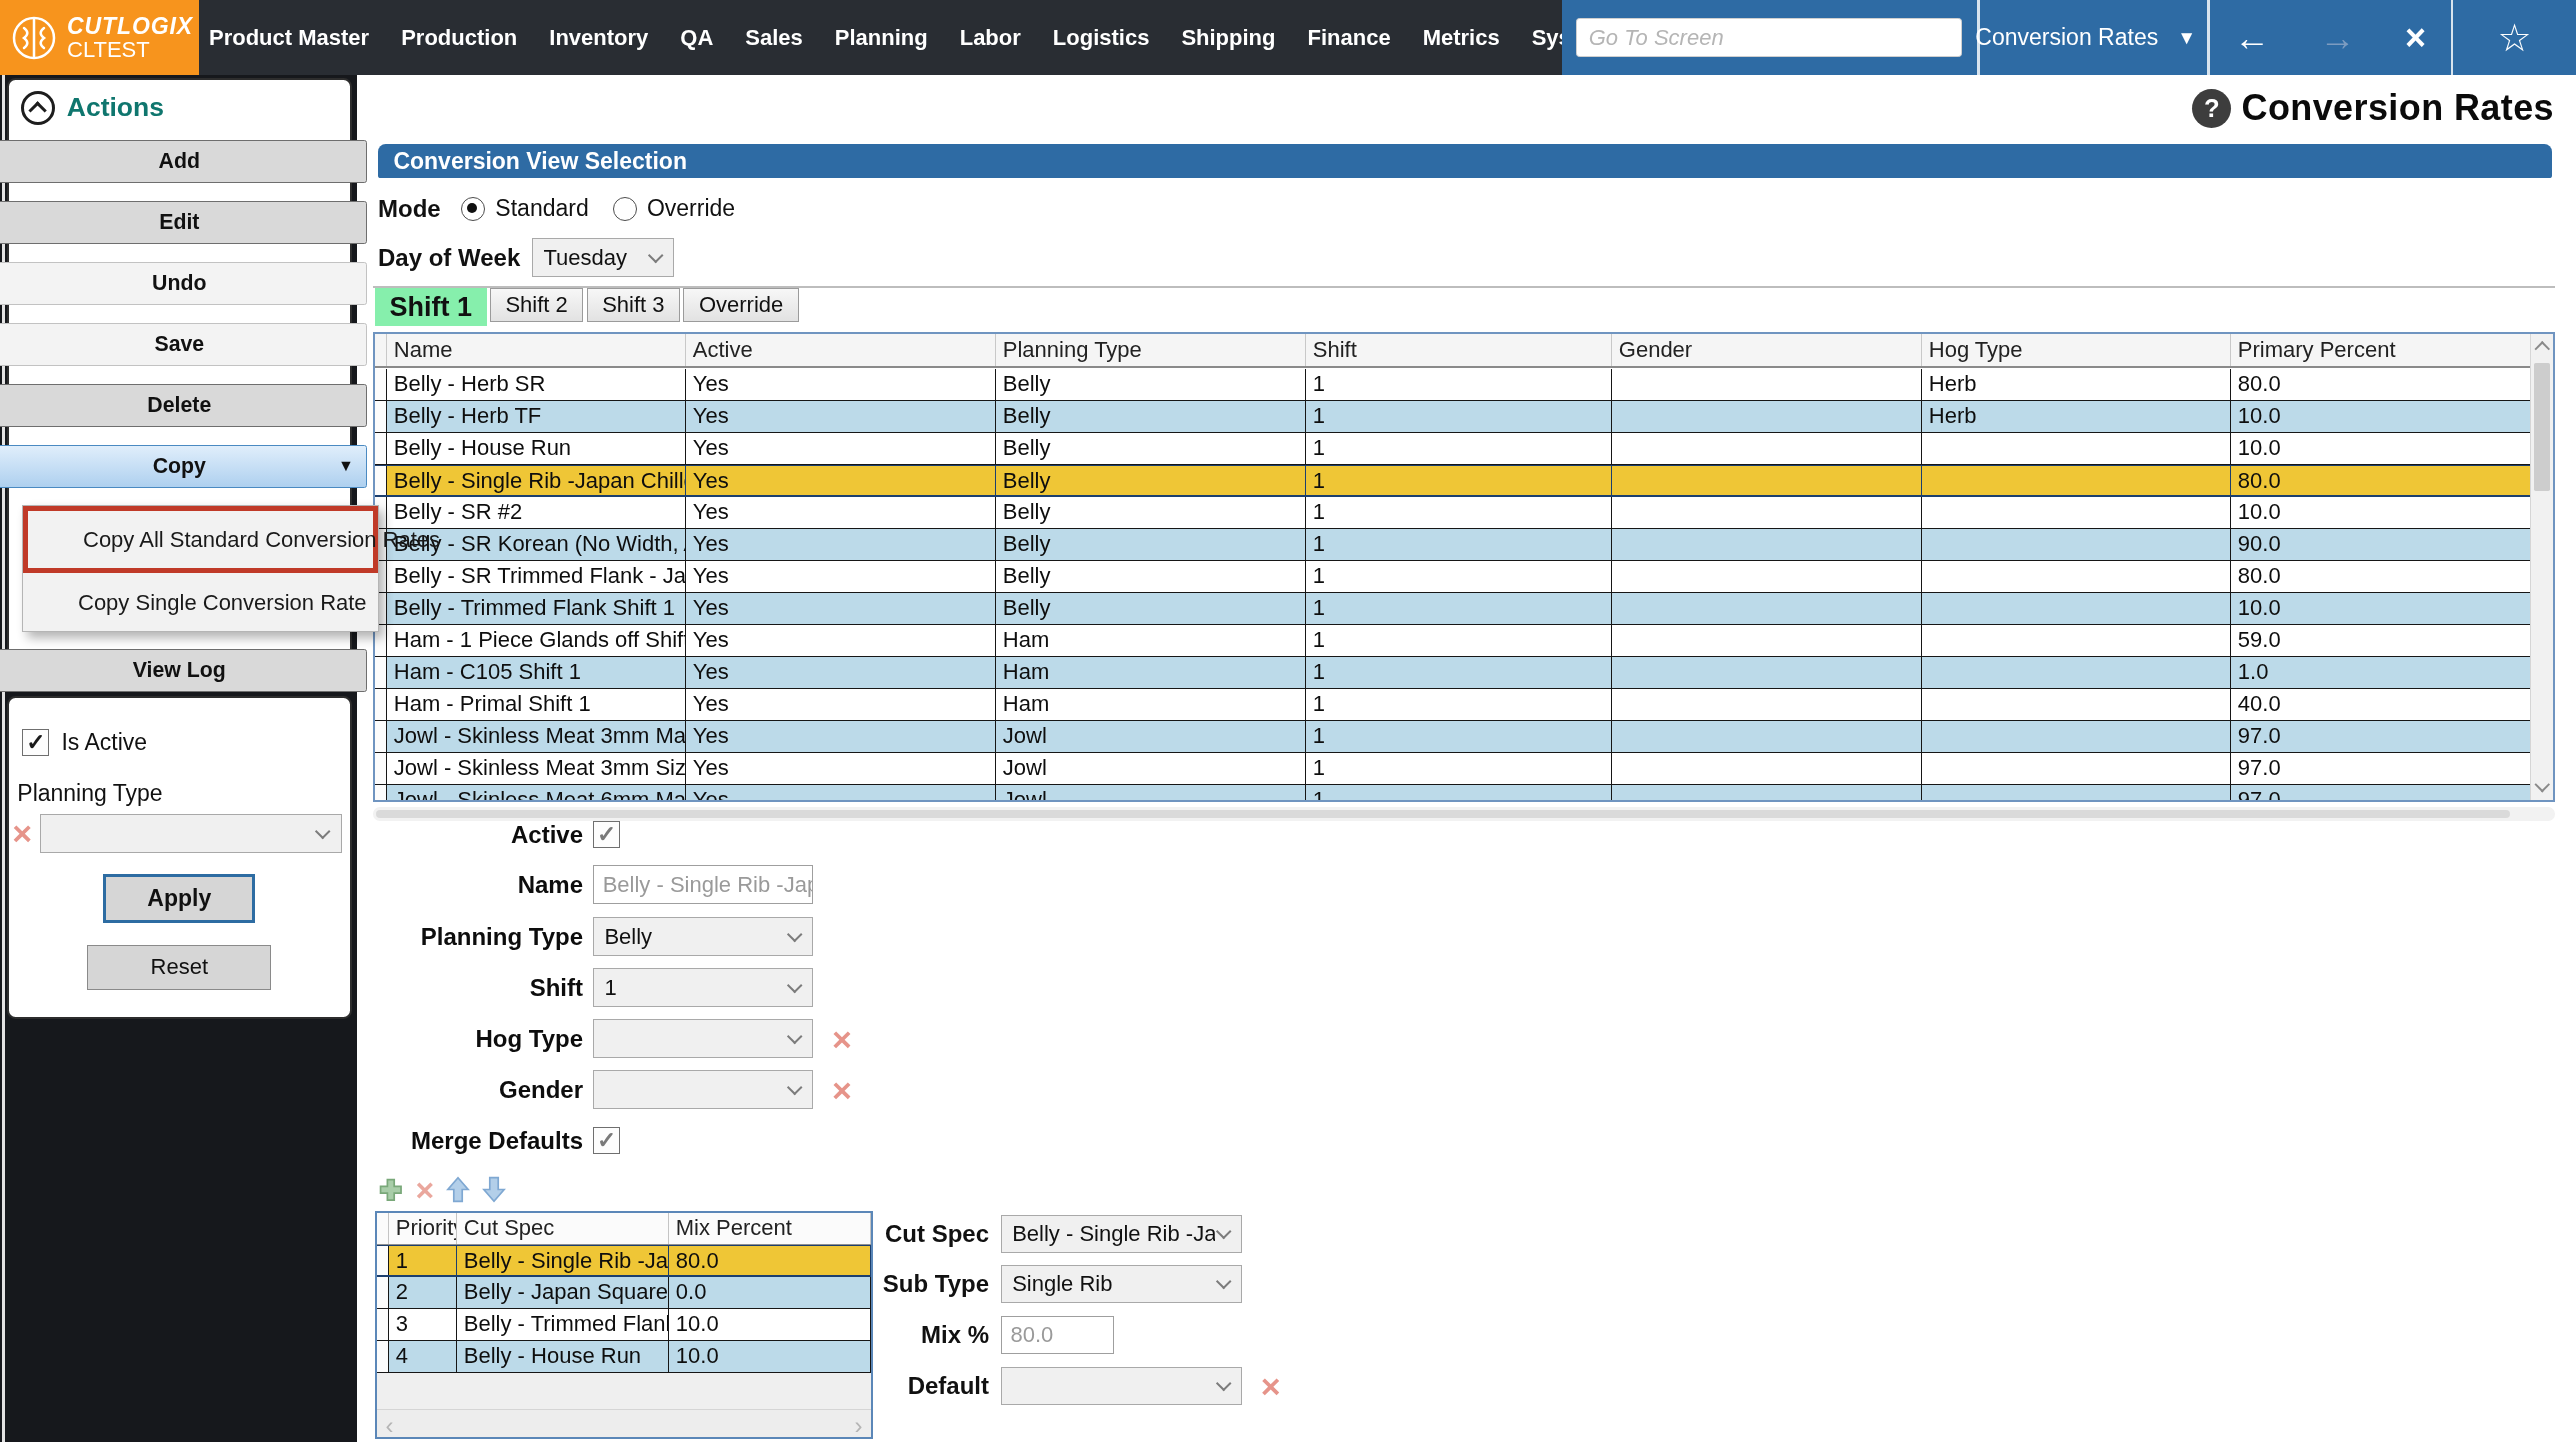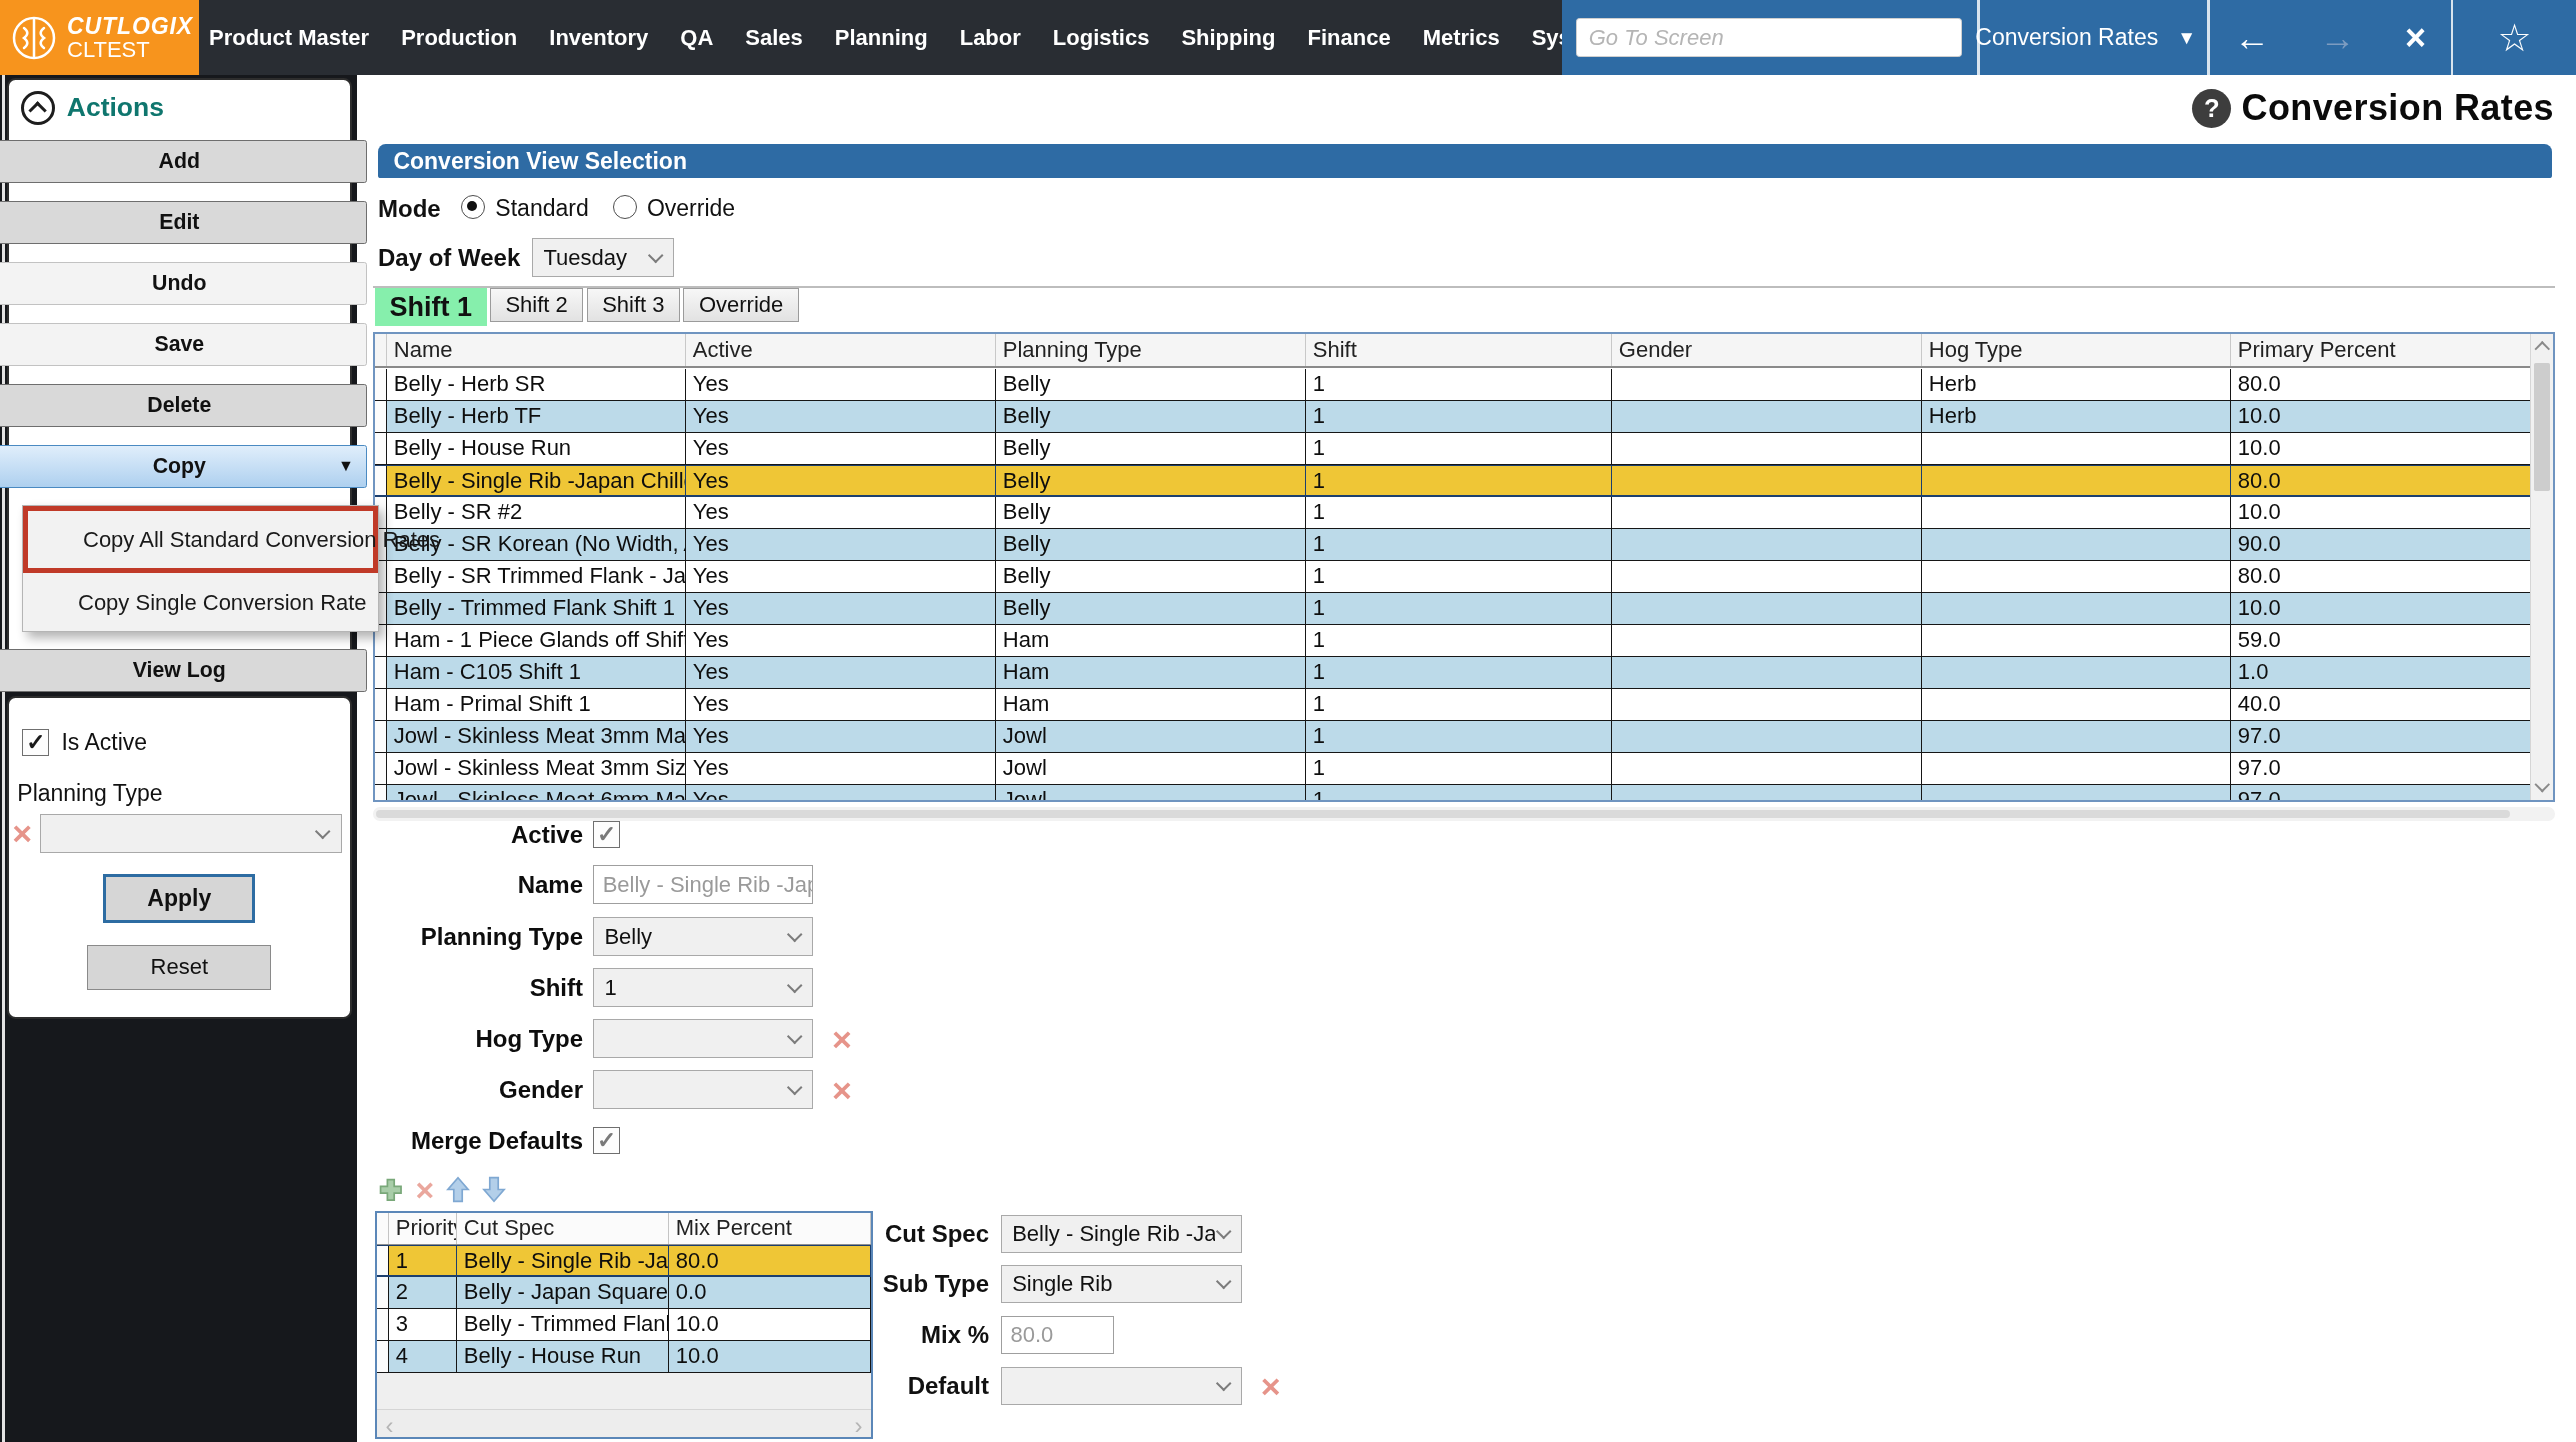--- a/index.html
+++ b/index.html
@@ -78,21 +78,21 @@
   .help-circ{width:39px;height:39px;border-radius:50%;background:#3d3d3d;color:#fff;font-size:25.6px;
              font-weight:bold;display:flex;align-items:center;justify-content:center;}
   .page-title{font-size:36px;font-weight:bold;color:#0b0b0b;letter-spacing:0.4px;}
 
   
   .section-bar{position:absolute;left:378px;top:144px;width:2174px;height:34px;background:#2e6ba4;
                border-radius:7.7px 7.7px 2.6px 2.6px;color:#fff;font-weight:bold;font-size:23px;
                display:flex;align-items:center;padding-left:15.4px;box-sizing:border-box;}
   .mode-row{position:absolute;left:378px;top:193px;height:31px;display:flex;align-items:center;gap:20.5px;}
   .mode-row .flabel{font-size:24px;font-weight:bold;}
-  .mode-opt{display:flex;gap:10.2px;}
+  .mode-opt{display:flex;align-items:center;gap:10.2px;}
   .mode-opt span.txt{font-size:23px;}
   .radio{width:24px;height:24px;border:1.7px solid #4d4d4d;border-radius:50%;box-sizing:border-box;
          background:#fff;position:relative;flex:0 0 auto;}
   .radio.checked:after{content:"";position:absolute;left:5.1px;top:5.1px;width:10.2px;height:10.2px;
          border-radius:50%;background:#101010;}
   .dow-row{position:absolute;left:378px;top:238px;height:39px;display:flex;align-items:center;gap:12px;}
   .dow-row .flabel{font-size:24px;font-weight:bold;}
   .dow-sel{width:142px;height:39px;}
 
   .tabline{position:absolute;left:373px;top:286px;width:2182px;height:1.7px;background:#bdbdbd;}

